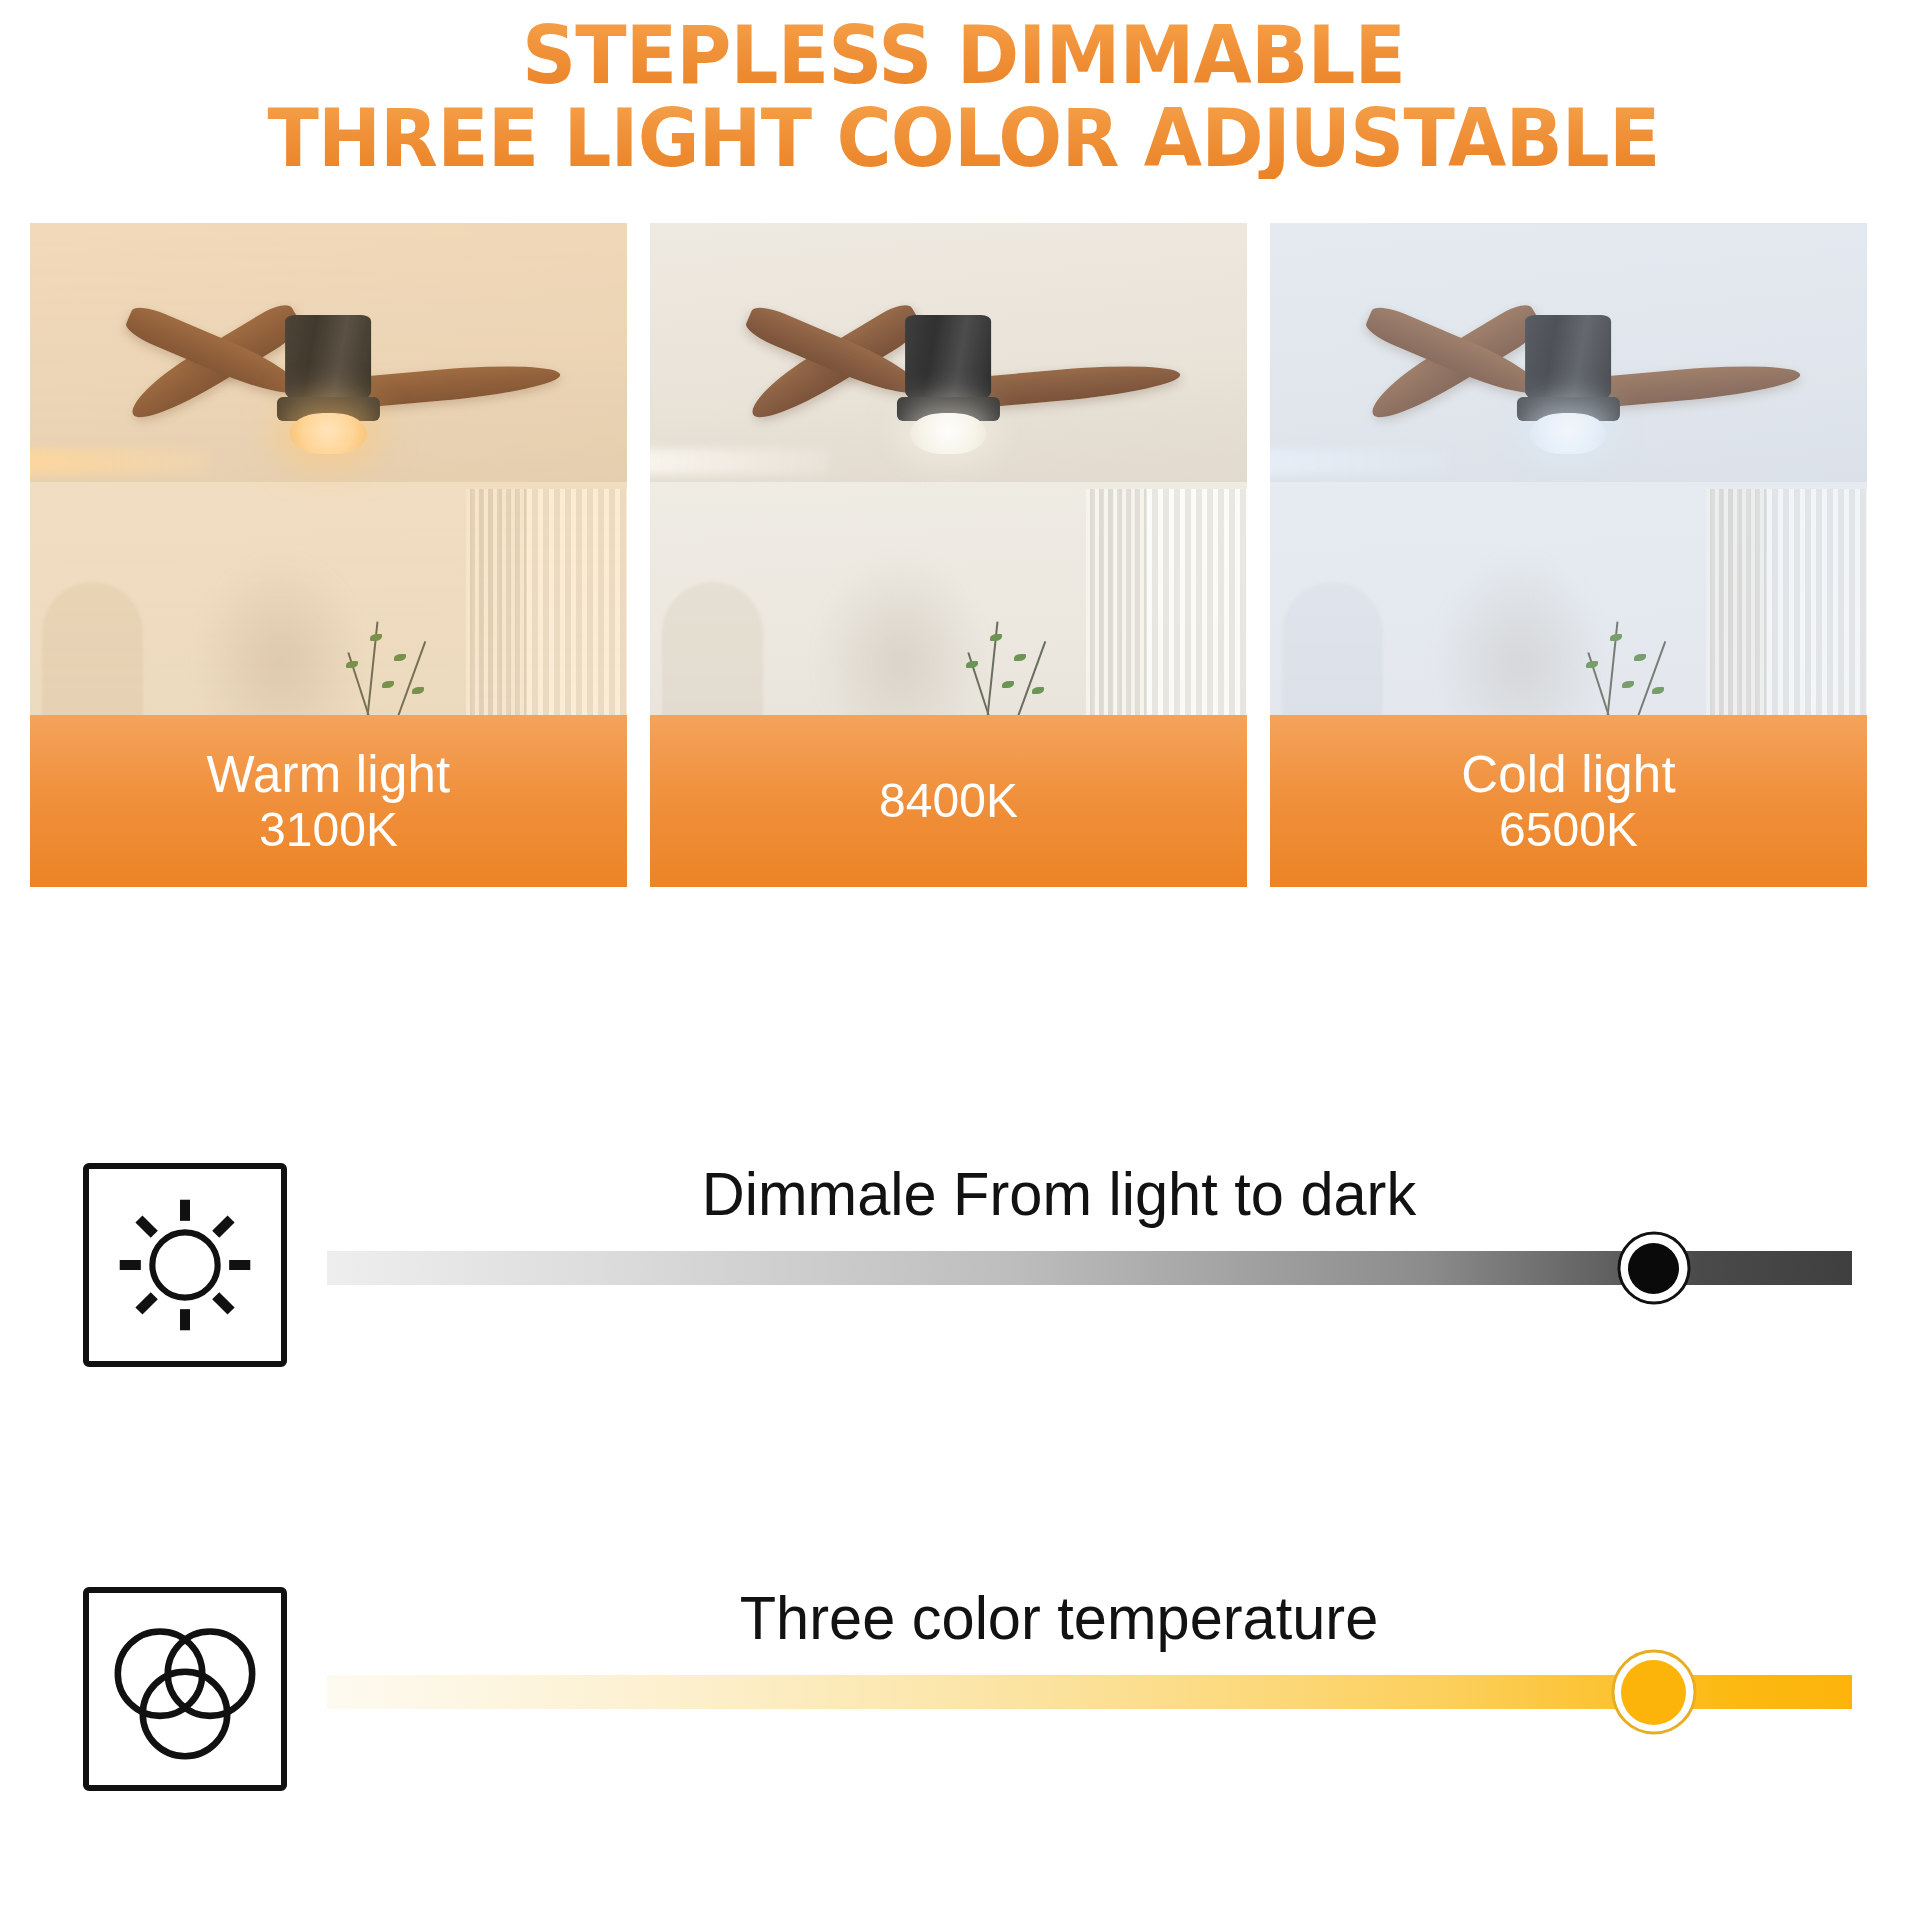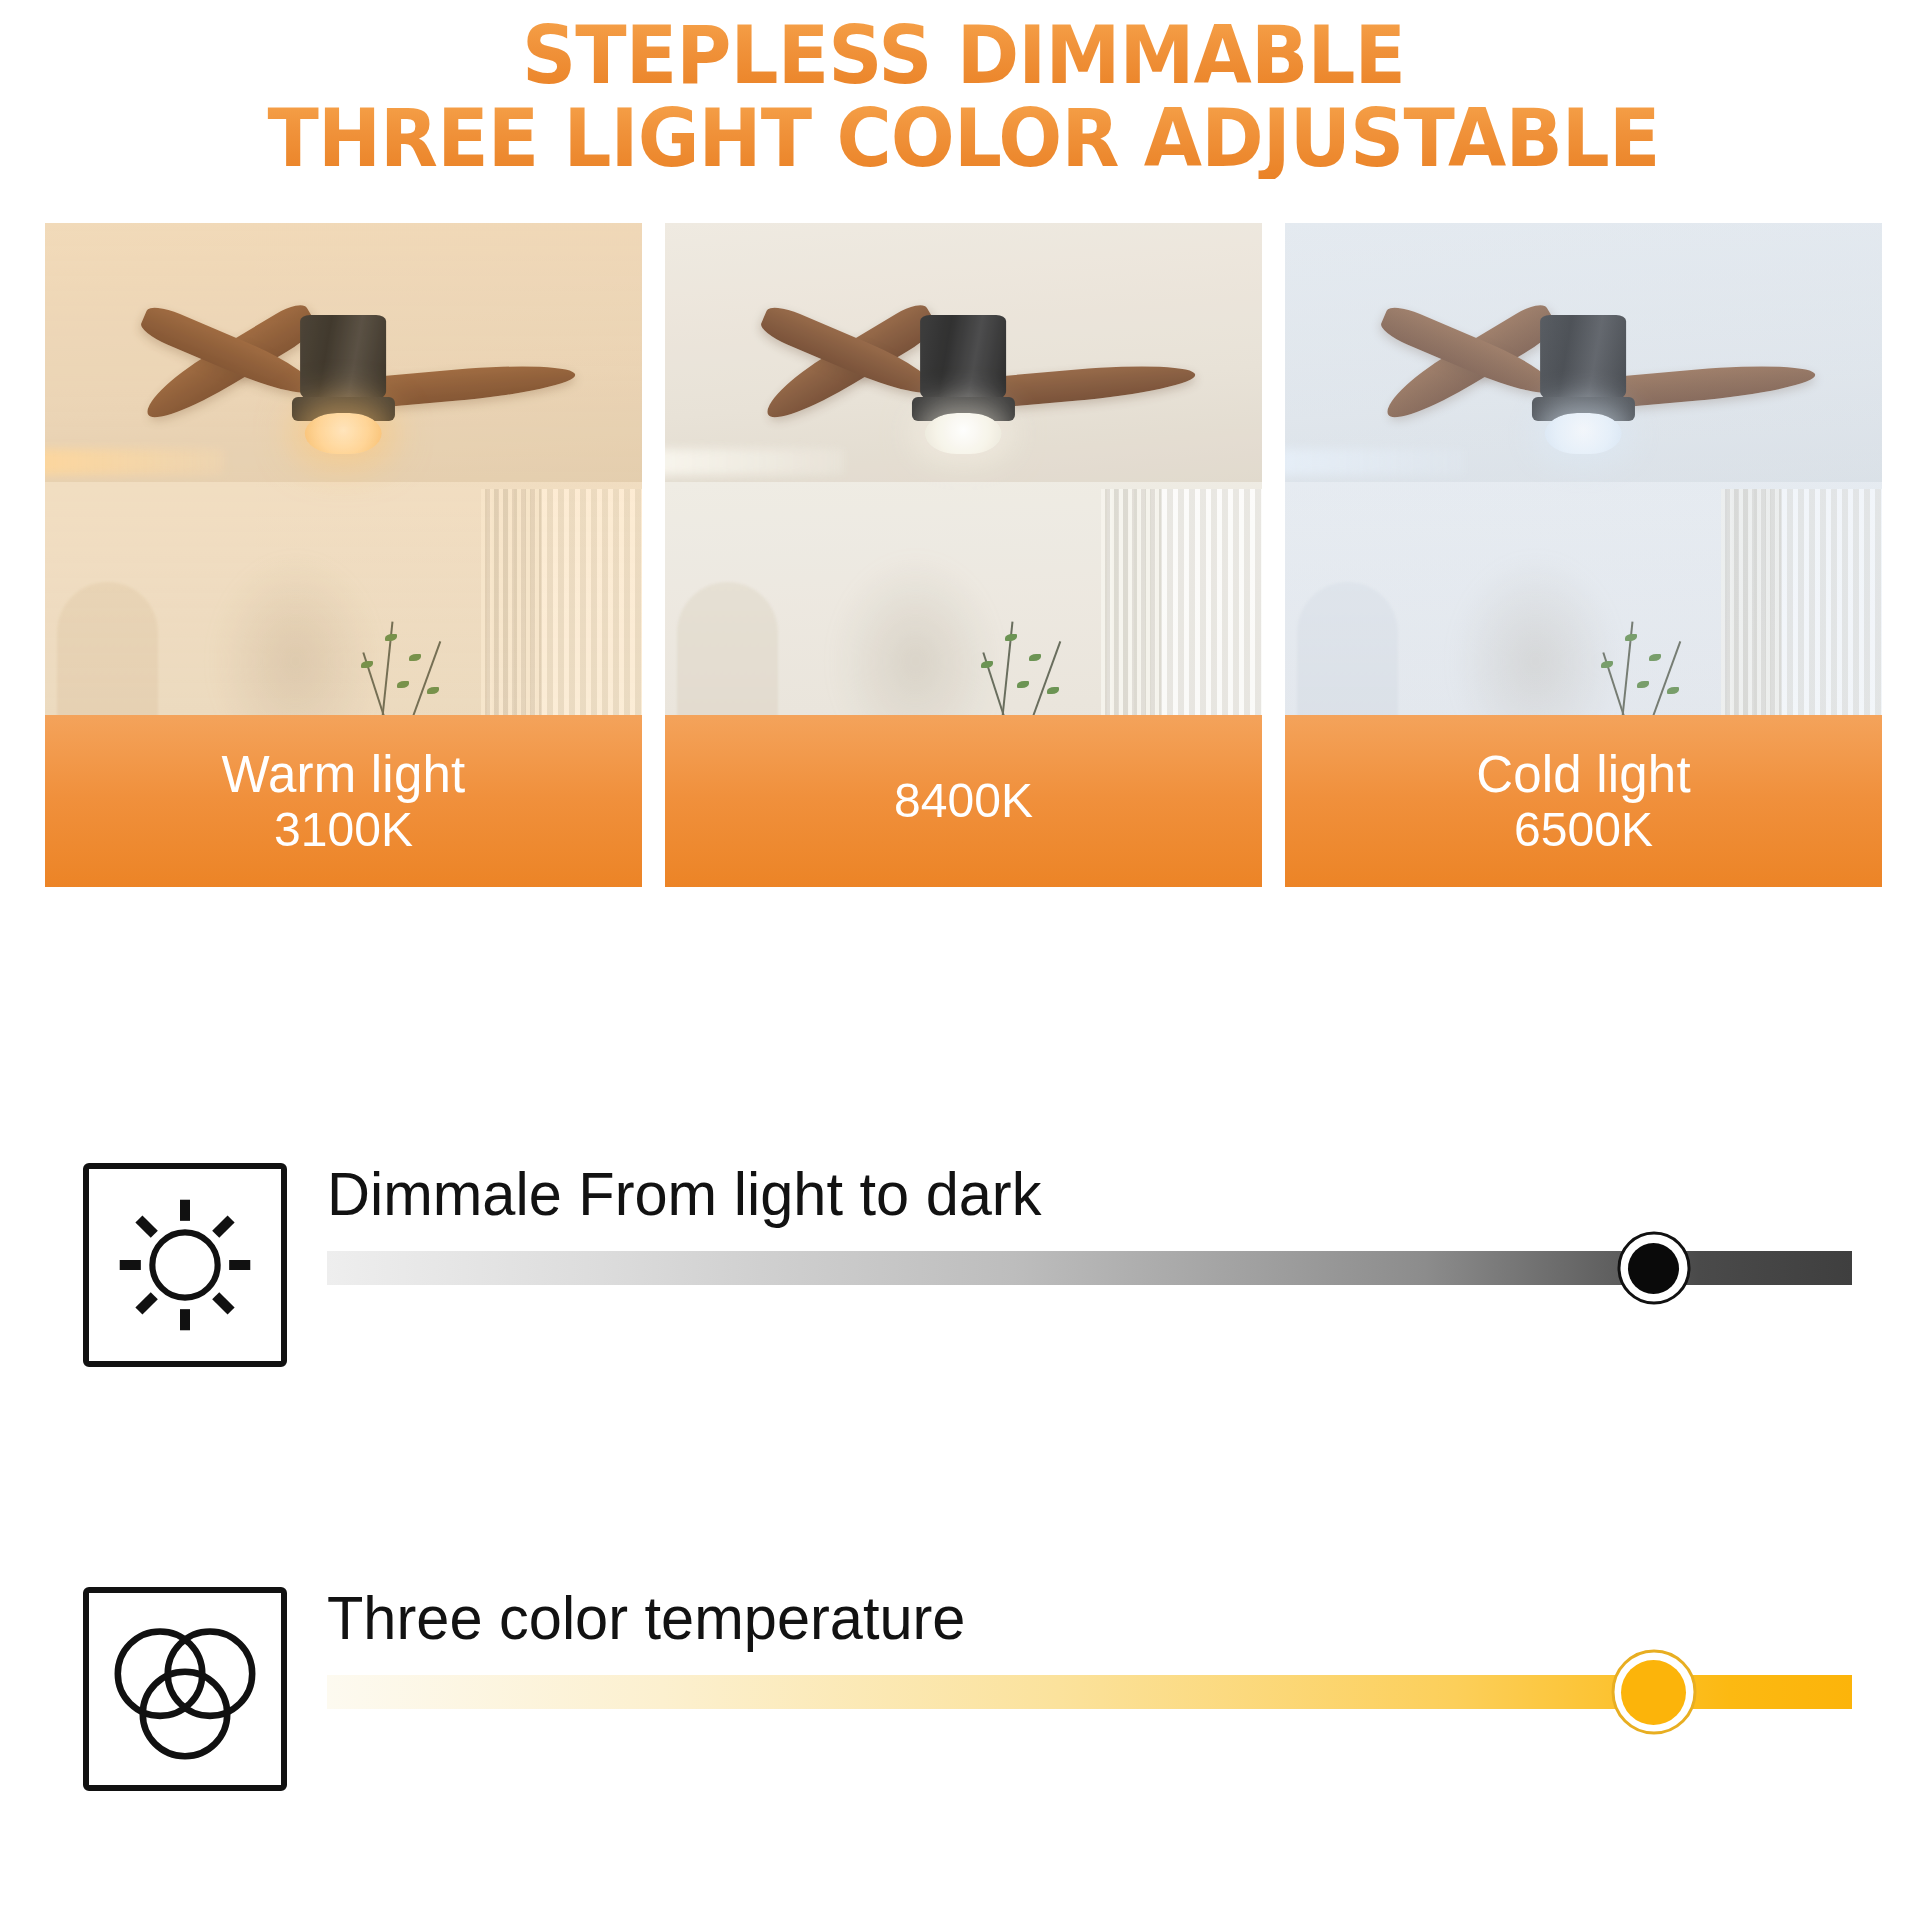--- a/index.html
+++ b/index.html
@@ -28,21 +28,21 @@
     background:linear-gradient(180deg,#f6a24a 0%,#f0923a 42%,#ea8226 100%);
     -webkit-background-clip:text;
     background-clip:text;
     color:transparent;
     -webkit-text-fill-color:transparent;
   }
 
   
   #panels {
     position:absolute;
-    left:45px; top:223px;
+    left:30px; top:223px;
     width:1837px; height:664px;
     display:flex;
     gap:23px;
   }
   .panel {
     position:relative;
     width:603px;
     height:664px;
     overflow:hidden;
     background:#e8e4dd;
@@ -210,21 +210,21 @@
     background:linear-gradient(180deg,#f4a35b 0%,#f0903c 48%,#ec8426 100%);
     color:#ffffff;
     display:flex; flex-direction:column;
     align-items:center; justify-content:center;
     line-height:1.12;
   }
   .caption .ct-name { font-size:51px; font-weight:400; letter-spacing:0.2px; }
   .caption .ct-k    { font-size:48px; font-weight:400; }
 
   
-  .feature { position:absolute; left:0; width:1927px; }
+  .feature { position:absolute; left:0; width:1927px;text-align:center; }
   #feature-dim  { top:1163px; height:307px; }
   #feature-temp { top:1539px; height:317px;margin-top:48px; }
 
   .icon-box {
     position:absolute; left:83px; top:0;
     width:204px; height:204px;
     border:6px solid #111;
     border-radius:6px;
     background:#fff;
   }

